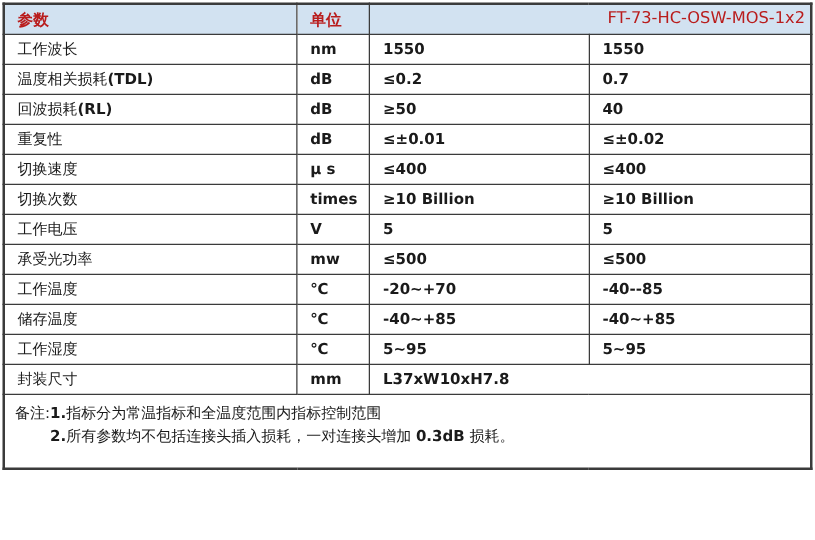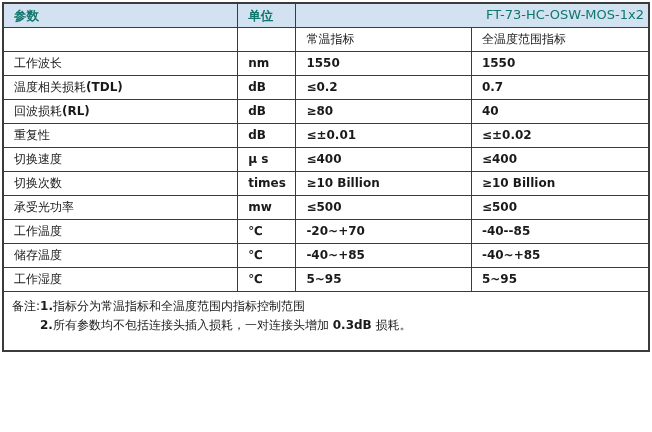--- a/index.html
+++ b/index.html
@@ -19,21 +19,21 @@
   col.c4{width:177px}
   td{
     border:1px solid #3b3b3b;
     font-size:12px;line-height:1.1;
     padding:2px 4px 2px 10px;height:19px;
     white-space:nowrap;overflow:hidden;
     vertical-align:middle;
   }
   tr.hdr td{
     background:#d2e2f1;
-    font-weight:bold;font-size:12.5px;color:#0f766e;
+    font-weight:bold;font-size:12.5px;color:#b91c1c;
   }
   tr.hdr td.model-cell{font-weight:normal;font-size:13px;text-align:right;}
   .val{font-weight:bold;margin-top:10px;}
   .lat{font-weight:bold;}
   td.notes-cell{
     height:49px;padding:5px 8px 4px 8px;
     line-height:19px;vertical-align:top;white-space:normal;
   }
   .note-line2{margin-left:28px;}
 </style>
@@ -48,26 +48,20 @@
         <col class="c3">
         <col class="c4">
     </colgroup>
 
     <tbody>
       <tr class="hdr">
         <td>参数</td>
         <td>单位</td>
         <td class="model-cell" colspan="2">FT-73-HC-OSW-MOS-1x2</td>
       </tr>
-      <tr>
-        <td></td>
-        <td></td>
-        <td>常温指标</td>
-        <td>全温度范围指标</td>
-      </tr>
     </tbody>
 
     <tbody id="rows-body">
   <tr>
     <td><span>工作波长</span><b class="lat"></b></td>
     <td class="val">nm</td>
     <td class="val">1550</td>
     <td class="val">1550</td>
   </tr>
 
@@ -75,21 +69,21 @@
   <tr>
     <td><span>温度相关损耗</span><b class="lat">(TDL)</b></td>
     <td class="val">dB</td>
     <td class="val">≤0.2</td>
     <td class="val">0.7</td>
   </tr>
 
   <tr>
     <td><span>回波损耗</span><b class="lat">(RL)</b></td>
     <td class="val">dB</td>
-    <td class="val">≥80</td>
+    <td class="val">≥50</td>
     <td class="val">40</td>
   </tr>
 
 
   <tr>
     <td><span>重复性</span><b class="lat"></b></td>
     <td class="val">dB</td>
     <td class="val">≤±0.01</td>
     <td class="val">≤±0.02</td>
   </tr>
@@ -101,20 +95,26 @@
     <td class="val">≤400</td>
   </tr>
 
   <tr>
     <td><span>切换次数</span><b class="lat"></b></td>
     <td class="val">times</td>
     <td class="val">≥10 Billion</td>
     <td class="val">≥10 Billion</td>
   </tr>
 
+  <tr>
+    <td><span>工作电压</span><b class="lat"></b></td>
+    <td class="val">V</td>
+    <td class="val">5</td>
+    <td class="val">5</td>
+  </tr>
 
   <tr>
     <td><span>承受光功率</span><b class="lat"></b></td>
     <td class="val">mw</td>
     <td class="val">≤500</td>
     <td class="val">≤500</td>
   </tr>
 
   <tr>
     <td><span>工作温度</span><b class="lat"></b></td>
@@ -133,20 +133,25 @@
   <tr>
     <td><span>工作湿度</span><b class="lat"></b></td>
     <td class="val">℃</td>
     <td class="val">5~95</td>
     <td class="val">5~95</td>
   </tr>
 </tbody>
 
     <tbody>
       <tr>
+        <td>封装尺寸</td>
+        <td class="val">mm</td>
+        <td class="val" colspan="2">L37xW10xH7.8</td>
+      </tr>
+      <tr>
         <td class="notes-cell" colspan="4">
           <div><span>备注:</span><b class="lat">1.</b><span>指标分为常温指标和全温度范围内指标控制范围</span></div>
           <div class="note-line2"><b class="lat">2.</b><span>所有参数均不包括连接头插入损耗，一对连接头增加 </span><b class="lat">0.3dB</b><span> 损耗。</span></div>
         </td>
       </tr>
     </tbody>
   </table>
 </div>
 
 </body></html>

